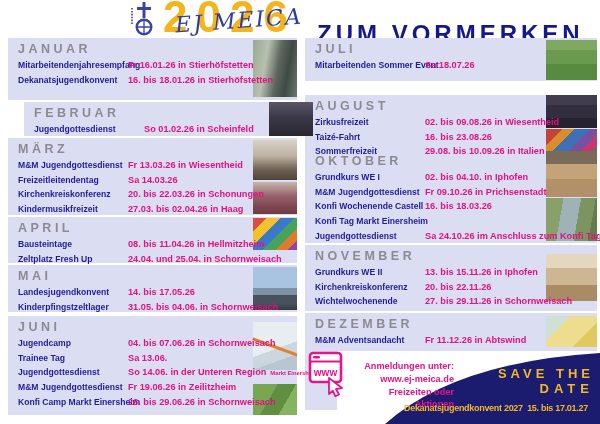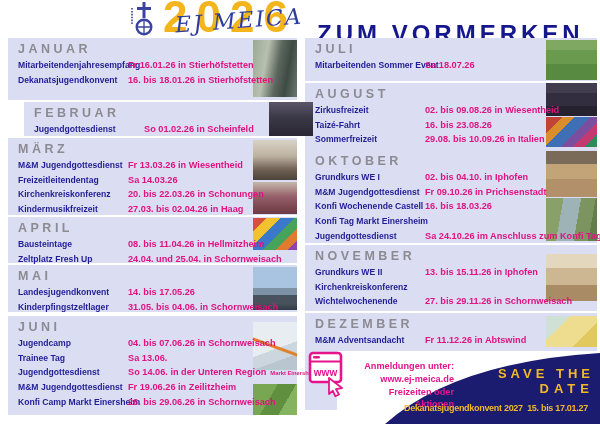--- a/index.html
+++ b/index.html
@@ -168,21 +168,21 @@
 
   <section class="month" style="left:305px;top:38px;width:292px;height:43px">
     <h2 class="mname">JULI</h2>
     <div class="row">
       <span class="etitle">Mitarbeitenden Sommer Event</span>
       <span class="edate">Sa 18.07.26</span>
     </div>
     <div class="photo pr p-jul"></div>
   </section>
 
-  <section class="month" style="left:305px;top:83px;width:292px;height:82px">
+  <section class="month" style="left:305px;top:95px;width:292px;height:82px">
     <h2 class="mname">AUGUST</h2>
     <div class="row">
       <span class="etitle">Zirkusfreizeit</span>
       <span class="edate">02. bis 09.08.26 in Wiesentheid</span>
     </div>
     <div class="row">
       <span class="etitle">Taizé-Fahrt</span>
       <span class="edate">16. bis 23.08.26</span>
     </div>
     <div class="row">
@@ -219,20 +219,21 @@
   </section>
 
   <section class="month" style="left:305px;top:245px;width:292px;height:66px">
     <h2 class="mname">NOVEMBER</h2>
     <div class="row">
       <span class="etitle">Grundkurs WE II</span>
       <span class="edate">13. bis 15.11.26 in Iphofen</span>
     </div>
     <div class="row">
       <span class="etitle">Kirchenkreiskonferenz</span>
+      <span class="edate">20. bis 22.11.26</span>
     </div>
     <div class="row">
       <span class="etitle">Wichtelwochenende</span>
       <span class="edate">27. bis 29.11.26 in Schornweisach</span>
     </div>
     <div class="photo pr p-nov"></div>
   </section>
 
   <section class="month" style="left:305px;top:313px;width:292px;height:38px">
     <h2 class="mname">DEZEMBER</h2>

